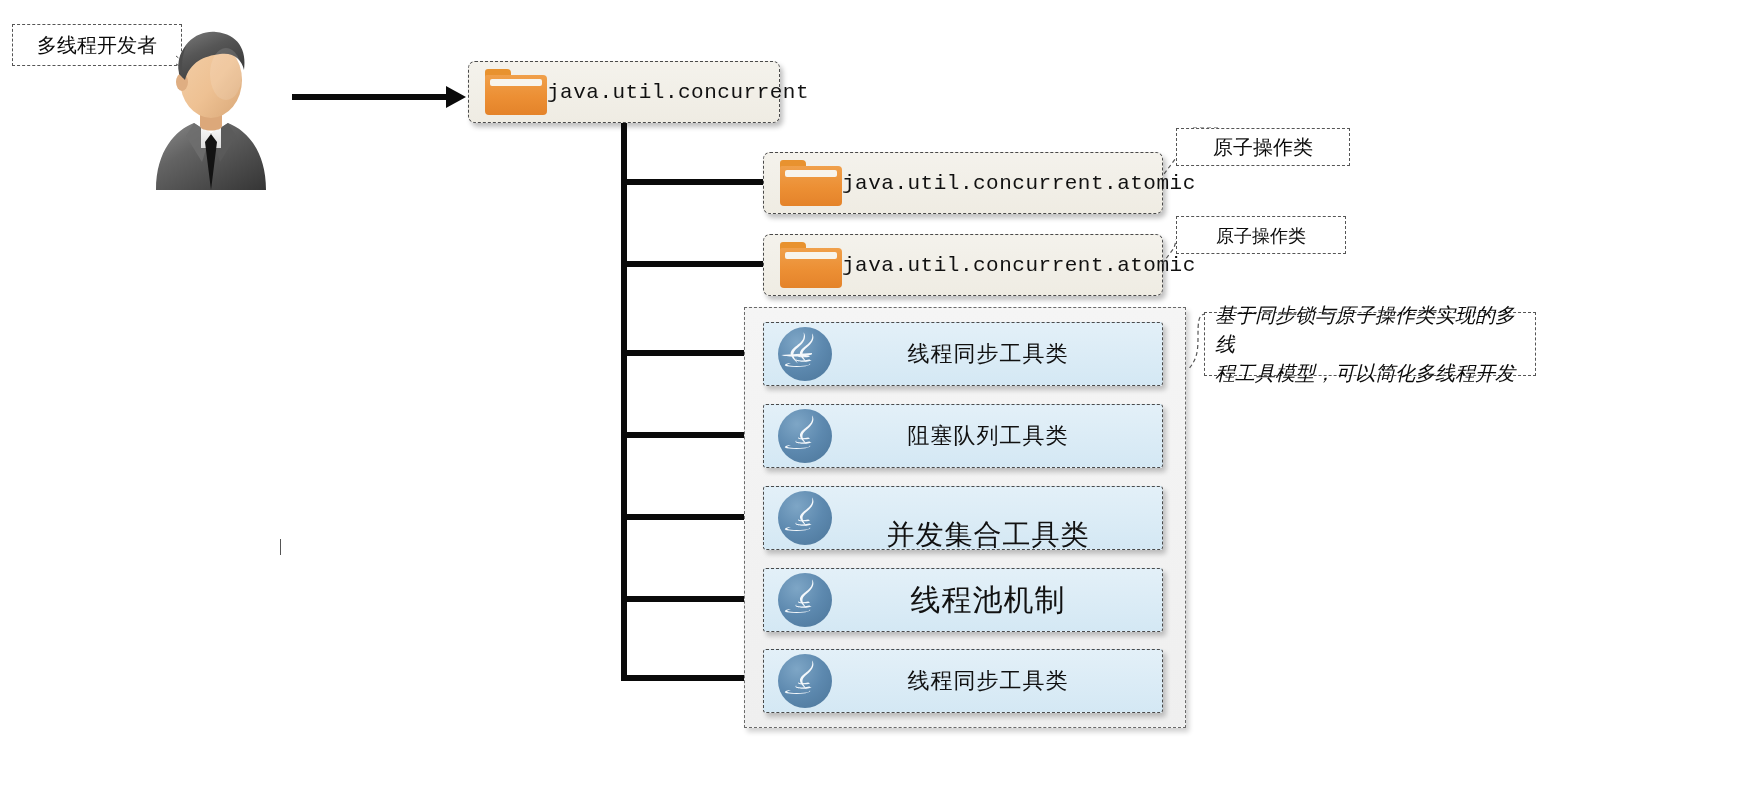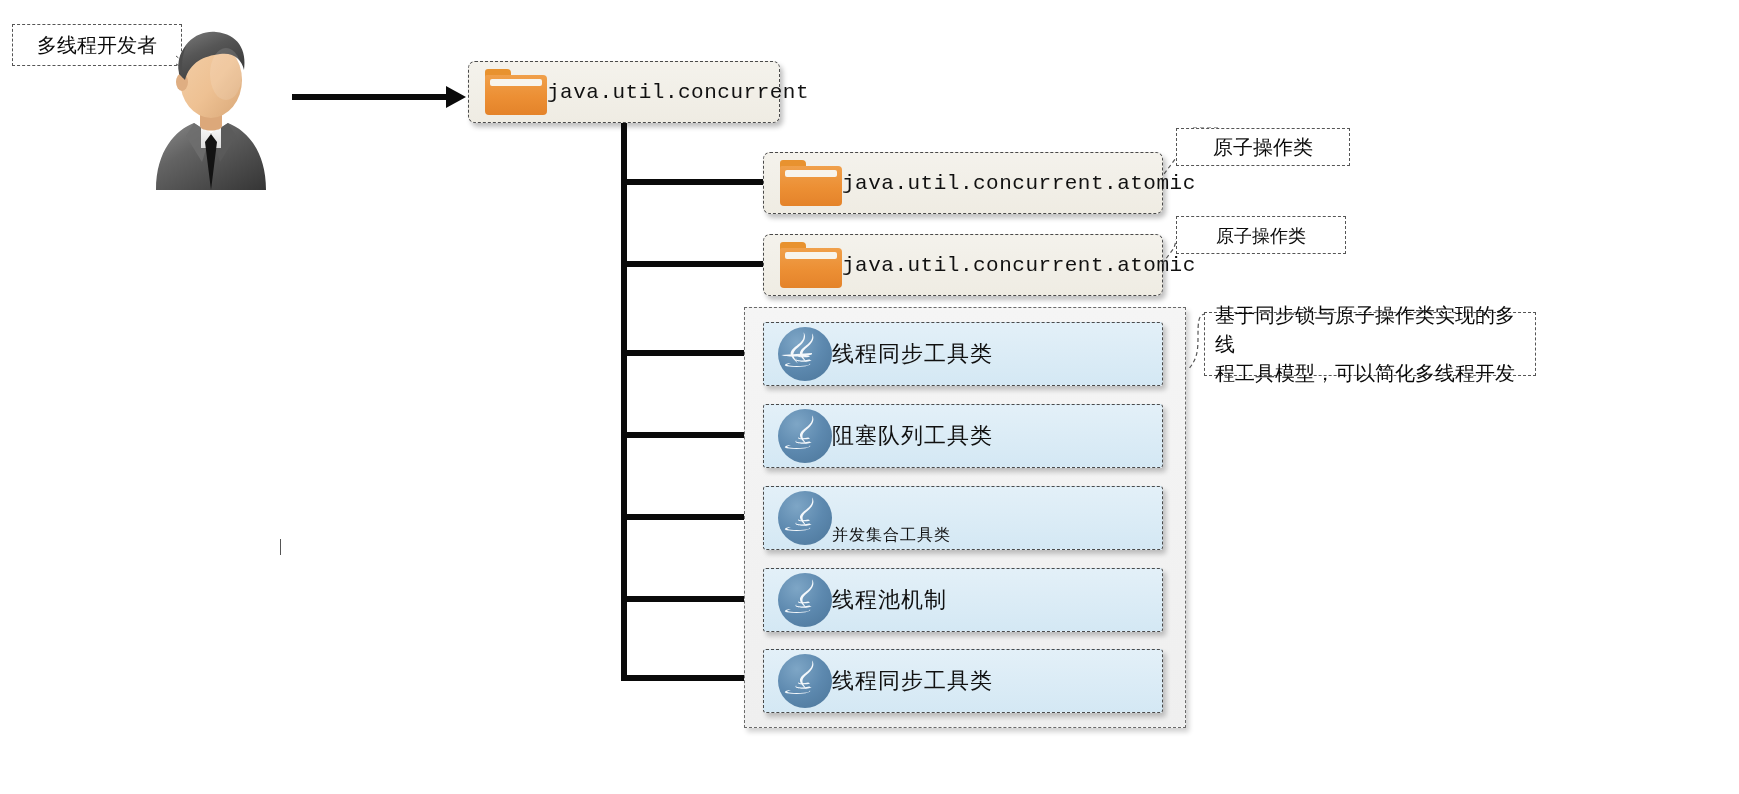--- a/index.html
+++ b/index.html
@@ -83,20 +83,21 @@
     background:linear-gradient(180deg,#e3f0f8 0%,#d4e8f4 100%);
     border:1px dashed #4a4a4a;
     border-radius:3px;
     box-sizing:border-box;
     box-shadow:3px 4px 5px rgba(0,0,0,0.22);
     display:flex;
     align-items:center;
   }
   .cls-node .label{
     flex:1;
+    text-align:center;
     color:#111;
     padding-right:18px;
     letter-spacing:1px;
   }
   .javaicon{
     width:54px;height:54px;
     margin-left:14px;
     flex:0 0 auto;
     border-radius:50%;
     background:radial-gradient(circle at 35% 28%,#7ba3c4 0%,#5b87ad 45%,#4a7characterized 100%);
@@ -274,35 +275,35 @@
     <span class="javaicon">
       <svg viewBox="0 0 54 54" width="54" height="54">
         <g fill="#f4f8fb">
           <path d="M19,34 C19,34 16,32.5 18.5,31.2 C18.5,31.2 17.2,32.4 19.2,33 C21.6,33.7 26.8,33.6 31.2,32.6 C31.2,32.6 32.3,33.2 33.7,33.6 C27.2,36 19,34 19,34 Z"></path>
           <path d="M21,30 C21,30 19,28.7 20.6,27.7 C20.6,27.7 19.7,28.6 21.2,29 C23,29.5 27,29.4 30.2,28.6 C30.2,28.6 31,29.1 32,29.4 C27.4,31.1 21,30 21,30 Z"></path>
           <path d="M31.5,36.3 C31.5,36.3 32.6,37.2 30.4,37.9 C26.2,39.2 13.2,39.6 9.5,38 C8.2,37.4 10.7,36.6 11.5,36.4 C12.3,36.2 12.8,36.3 12.8,36.3 C11.3,35.2 3.3,38.3 8.7,39.2 C23.5,41.6 35.4,38.1 31.5,36.3 Z"></path>
           <path d="M34,6.5 C34,6.5 39.5,12 28.8,20.5 C20.2,27.3 26.8,31.2 28.8,35.6 C23.9,31.2 20.3,27.3 22.7,23.7 C26.2,18.4 36.2,15.7 34,6.5 Z"></path>
         </g>
       </svg>
     </span>
-    <span class="label" style="font-size:16px;margin-top:34px;">并发集合工具类</span>
+    <span class="label" style="font-size:28px;margin-top:34px;">并发集合工具类</span>
   </div>
 
   <div class="cls-node" style="left:763px;top:552px;width:400px;height:64px;">
     <span class="javaicon">
       <svg viewBox="0 0 54 54" width="54" height="54">
         <g fill="#f4f8fb">
           <path d="M19,34 C19,34 16,32.5 18.5,31.2 C18.5,31.2 17.2,32.4 19.2,33 C21.6,33.7 26.8,33.6 31.2,32.6 C31.2,32.6 32.3,33.2 33.7,33.6 C27.2,36 19,34 19,34 Z"></path>
           <path d="M21,30 C21,30 19,28.7 20.6,27.7 C20.6,27.7 19.7,28.6 21.2,29 C23,29.5 27,29.4 30.2,28.6 C30.2,28.6 31,29.1 32,29.4 C27.4,31.1 21,30 21,30 Z"></path>
           <path d="M31.5,36.3 C31.5,36.3 32.6,37.2 30.4,37.9 C26.2,39.2 13.2,39.6 9.5,38 C8.2,37.4 10.7,36.6 11.5,36.4 C12.3,36.2 12.8,36.3 12.8,36.3 C11.3,35.2 3.3,38.3 8.7,39.2 C23.5,41.6 35.4,38.1 31.5,36.3 Z"></path>
           <path d="M34,6.5 C34,6.5 39.5,12 28.8,20.5 C20.2,27.3 26.8,31.2 28.8,35.6 C23.9,31.2 20.3,27.3 22.7,23.7 C26.2,18.4 36.2,15.7 34,6.5 Z"></path>
         </g>
       </svg>
     </span>
-    <span class="label" style="font-size:22px;">线程池机制</span>
+    <span class="label" style="font-size:30px;">线程池机制</span>
   </div>
 
   <div class="cls-node" style="left:763px;top:633px;width:400px;height:64px;">
     <span class="javaicon">
       <svg viewBox="0 0 54 54" width="54" height="54">
         <g fill="#f4f8fb">
           <path d="M19,34 C19,34 16,32.5 18.5,31.2 C18.5,31.2 17.2,32.4 19.2,33 C21.6,33.7 26.8,33.6 31.2,32.6 C31.2,32.6 32.3,33.2 33.7,33.6 C27.2,36 19,34 19,34 Z"></path>
           <path d="M21,30 C21,30 19,28.7 20.6,27.7 C20.6,27.7 19.7,28.6 21.2,29 C23,29.5 27,29.4 30.2,28.6 C30.2,28.6 31,29.1 32,29.4 C27.4,31.1 21,30 21,30 Z"></path>
           <path d="M31.5,36.3 C31.5,36.3 32.6,37.2 30.4,37.9 C26.2,39.2 13.2,39.6 9.5,38 C8.2,37.4 10.7,36.6 11.5,36.4 C12.3,36.2 12.8,36.3 12.8,36.3 C11.3,35.2 3.3,38.3 8.7,39.2 C23.5,41.6 35.4,38.1 31.5,36.3 Z"></path>
           <path d="M34,6.5 C34,6.5 39.5,12 28.8,20.5 C20.2,27.3 26.8,31.2 28.8,35.6 C23.9,31.2 20.3,27.3 22.7,23.7 C26.2,18.4 36.2,15.7 34,6.5 Z"></path>
@@ -322,20 +323,20 @@
   <svg class="tail" style="left:1158px;top:198px;width:60px;height:56px;" viewBox="0 0 60 56">
     <path d="M58,4 L34,4 C26,4 22,12 16,34 L4,50" stroke="#555" stroke-width="1.2" fill="none" stroke-dasharray="4,3"></path>
   </svg>
   <div class="callout" style="left:1176px;top:200px;width:170px;height:38px;font-size:18px;align-items:flex-end;">
     <span class="ctext">原子操作类</span>
   </div>
 
   <svg class="tail" style="left:1186px;top:296px;width:36px;height:62px;" viewBox="0 0 36 62">
     <path d="M34,2 L20,2 C12,2 12,10 12,26 C12,42 10,48 2,58" stroke="#555" stroke-width="1.2" fill="none" stroke-dasharray="4,3"></path>
   </svg>
-  <div class="callout" style="left:1204px;top:296px;width:332px;height:64px;font-size:20px;justify-content:center;">
+  <div class="callout" style="left:1204px;top:296px;width:332px;height:64px;font-size:20px;justify-content:center;font-style:italic;">
     <span class="ctext">基于同步锁与原子操作类实现的多线
 程工具模型，可以简化多线程开发</span>
   </div>
 
   <div class="caret" style="left:280px;top:523px;"></div>
 
 </div>
 
 </body></html>

